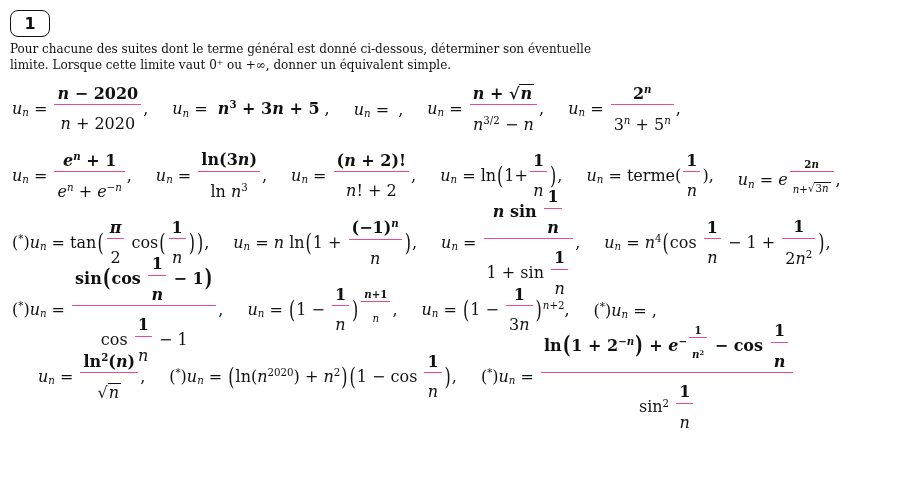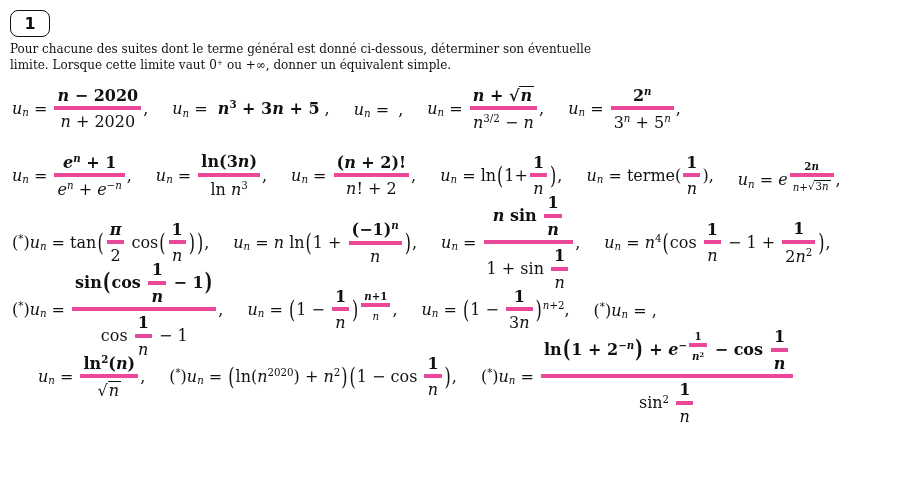--- a/index.html
+++ b/index.html
@@ -25,21 +25,21 @@
   }
   .frow:last-child { padding-left:30px; }
   .formula { white-space:nowrap; }
   .it { font-style:italic; }
   .rm { font-style:normal; }
   .frac {
     display:inline-flex; flex-direction:column; text-align:center;
     vertical-align:middle; margin:0 2px; line-height:1.18;
   }
   .frac > .num { padding:0 3px 1px;font-weight:bold; }
-  .frac > .den { border-top:4px solid #ec4899; padding:3px 3px 0; }
+  .frac > .den { border-top:1px solid #ec4899; padding:10px 3px 0; }
   .msup { display:inline-block; font-size:0.64em; vertical-align:0.55em; line-height:1; }
   .msub { display:inline-block; font-size:0.64em; vertical-align:-0.25em; line-height:1; }
   .sqrt { display:inline-flex; align-items:flex-end; vertical-align:bottom; }
   .sqrt-sym { line-height:1.15; }
   .sqrt-body { border-top:1px solid #111; padding:0 2px 0 1px; line-height:1.15; }
   .bp { display:inline-block; transform:scaleY(1.5); transform-origin:center; font-style:normal; padding:0 1px; }
 </style>
 </head>
 <body>
 

